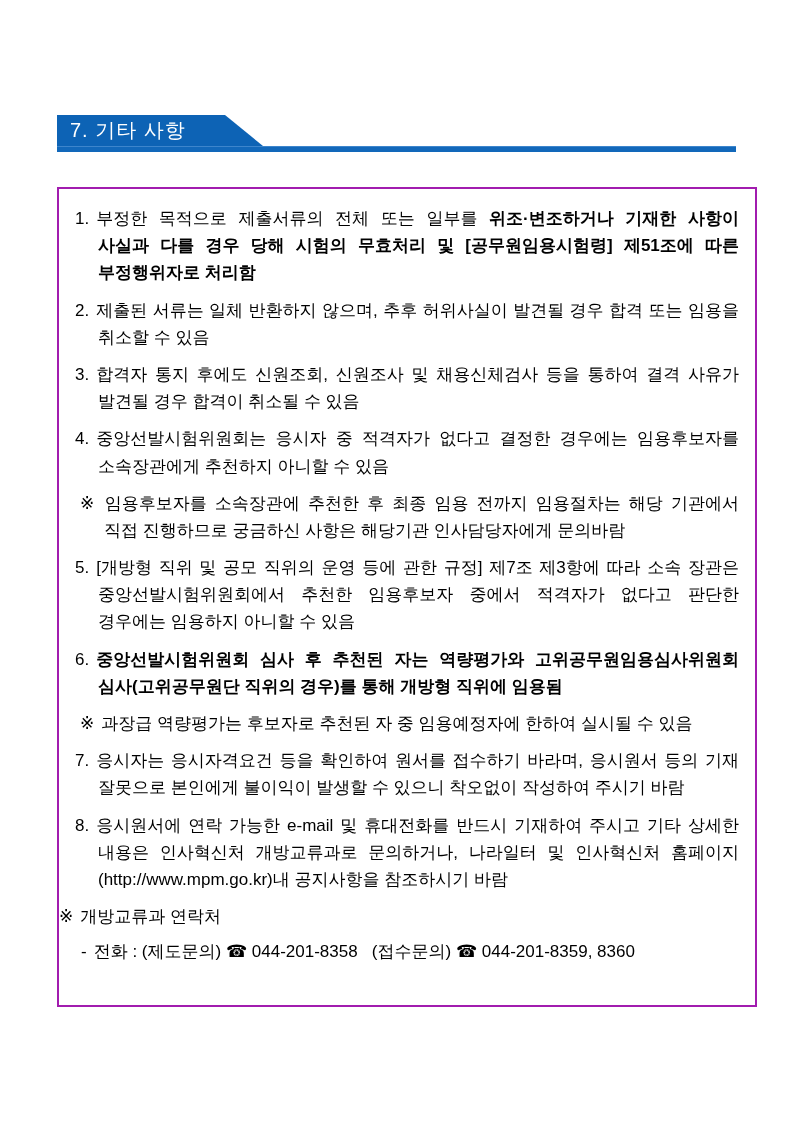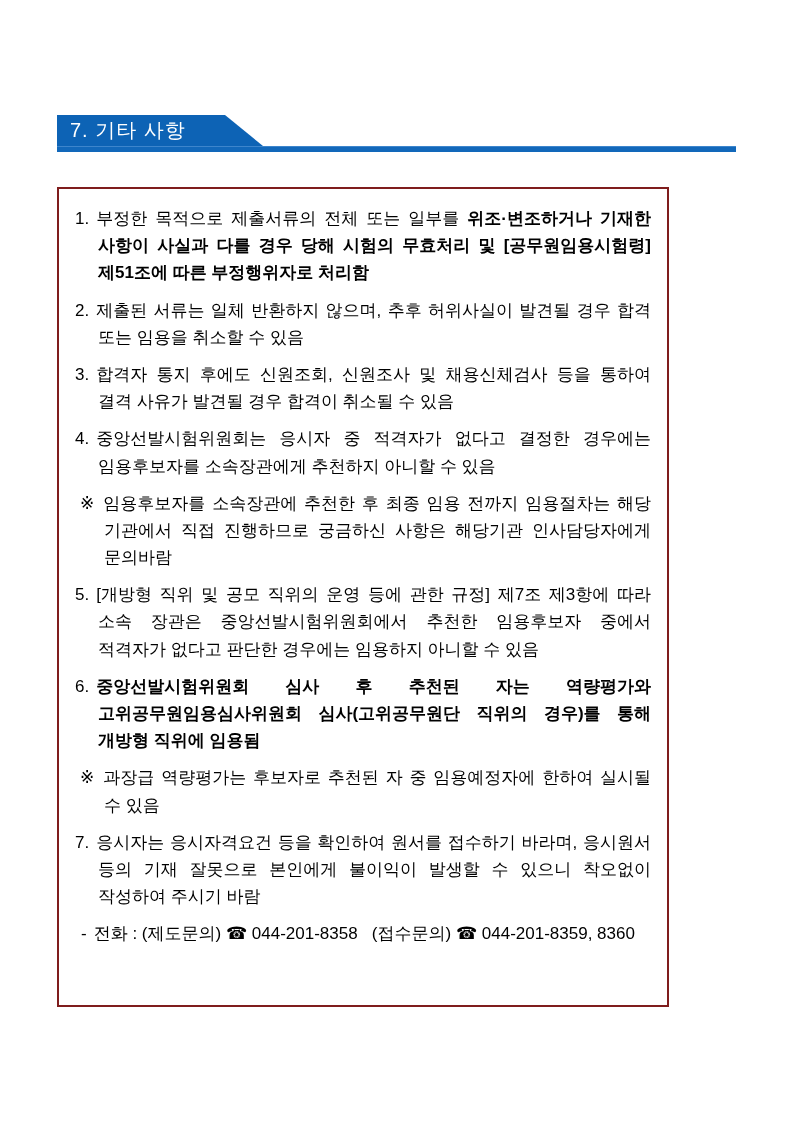--- a/index.html
+++ b/index.html
@@ -45,24 +45,24 @@
     height: 5px;
     background: var(--underline-blue, #1268ba);
     border-top: 1px solid #3d85cc;
   }
 
   
   .notice-box {
     position: absolute;
     left: 57px;
     top: 187px;
-    width: 612px;
+    width: 700px;
     min-height: 820px;
     box-sizing: border-box;
-    border: 2px solid #7f1d1d;
+    border: 2px solid #a21caf;
     padding: 10px 16px 12px 0;
     background: #ffffff;
   }
 
   .block {
     font-size: 17px;
     line-height: 1.6;
     margin: 10px 0;
     text-align: justify;
     word-break: keep-all;
@@ -110,16 +110,18 @@
   <div class="notice-box">
       <p class="block numbered"><span class="marker">1.</span><span>부정한 목적으로 제출서류의 전체 또는 일부를 </span><b>위조·변조하거나 기재한 사항이 사실과 다를 경우 당해 시험의 무효처리 및 [공무원임용시험령] 제51조에 따른 부정행위자로 처리함</b></p>
       <p class="block numbered"><span class="marker">2.</span><span>제출된 서류는 일체 반환하지 않으며, 추후 허위사실이 발견될 경우 합격 또는 임용을 취소할 수 있음</span></p>
       <p class="block numbered"><span class="marker">3.</span><span>합격자 통지 후에도 신원조회, 신원조사 및 채용신체검사 등을 통하여 결격 사유가 발견될 경우 합격이 취소될 수 있음</span></p>
       <p class="block numbered"><span class="marker">4.</span><span>중앙선발시험위원회는 응시자 중 적격자가 없다고 결정한 경우에는 임용후보자를 소속장관에게 추천하지 아니할 수 있음</span></p>
       <p class="block note"><span class="marker">※</span><span>임용후보자를 소속장관에 추천한 후 최종 임용 전까지 임용절차는 해당 기관에서 직접 진행하므로 궁금하신 사항은 해당기관 인사담당자에게 문의바람</span></p>
       <p class="block numbered"><span class="marker">5.</span><span>[개방형 직위 및 공모 직위의 운영 등에 관한 규정] 제7조 제3항에 따라 소속 장관은 중앙선발시험위원회에서 추천한 임용후보자 중에서 적격자가 없다고 판단한 경우에는 임용하지 아니할 수 있음</span></p>
       <p class="block numbered"><span class="marker">6.</span><b>중앙선발시험위원회 심사 후 추천된 자는 역량평가와 고위공무원임용심사위원회 심사(고위공무원단 직위의 경우)를 통해 개방형 직위에 임용됨</b></p>
       <p class="block note"><span class="marker">※</span><span>과장급 역량평가는 후보자로 추천된 자 중 임용예정자에 한하여 실시될 수 있음</span></p>
       <p class="block numbered"><span class="marker">7.</span><span>응시자는 응시자격요건 등을 확인하여 원서를 접수하기 바라며, 응시원서 등의 기재 잘못으로 본인에게 불이익이 발생할 수 있으니 착오없이 작성하여 주시기 바람</span></p>
+      <p class="block numbered"><span class="marker">8.</span><span>응시원서에 연락 가능한 e-mail 및 휴대전화를 반드시 기재하여 주시고 기타 상세한 내용은 인사혁신처 개방교류과로 문의하거나, 나라일터 및 인사혁신처 홈페이지(http://www.mpm.go.kr)내 공지사항을 참조하시기 바람</span></p>
+      <p class="block note-contact"><span class="marker">※</span><span>개방교류과 연락처</span></p>
       <p class="block contact-sub"><span class="marker">-</span><span>전화 : (제도문의) </span><span>☎</span><span> 044-201-8358&nbsp;&nbsp; (접수문의) </span><span>☎</span><span> 044-201-8359, 8360</span></p>
     </div>
 
 </div>
 
 </body></html>

